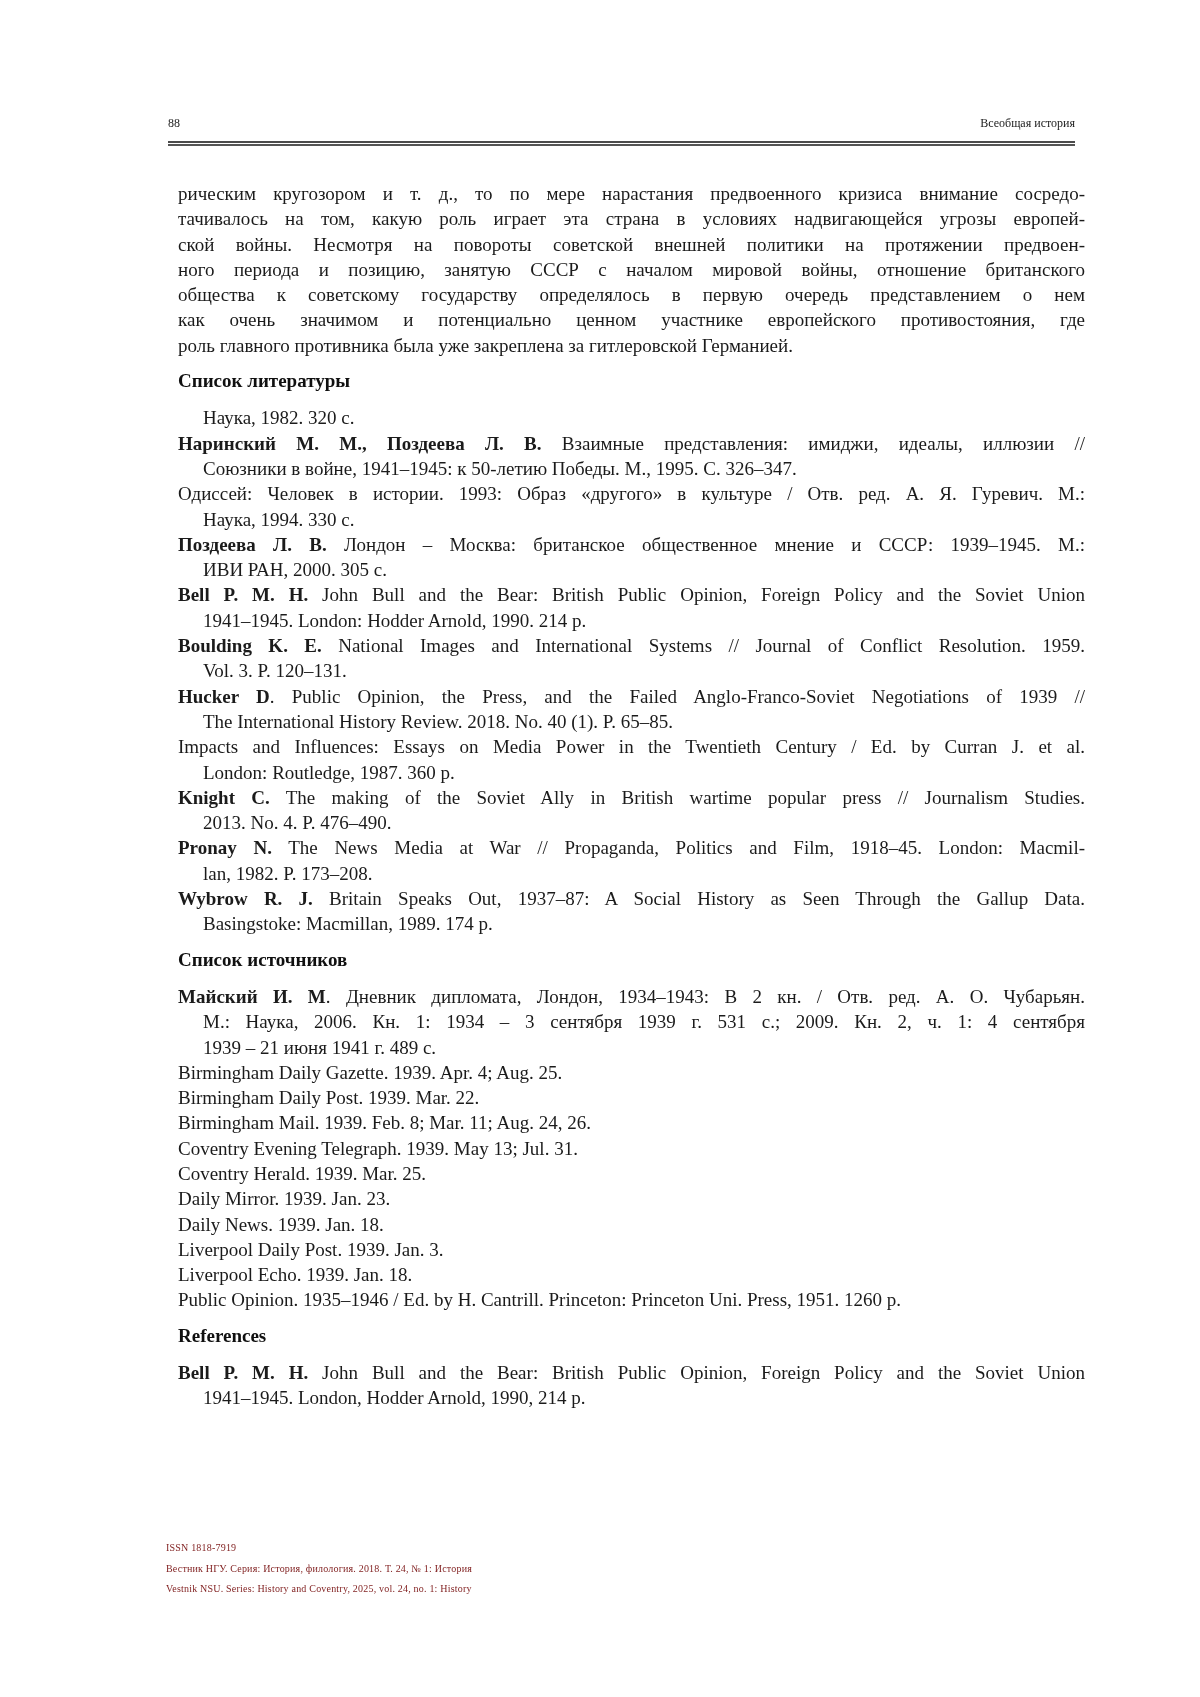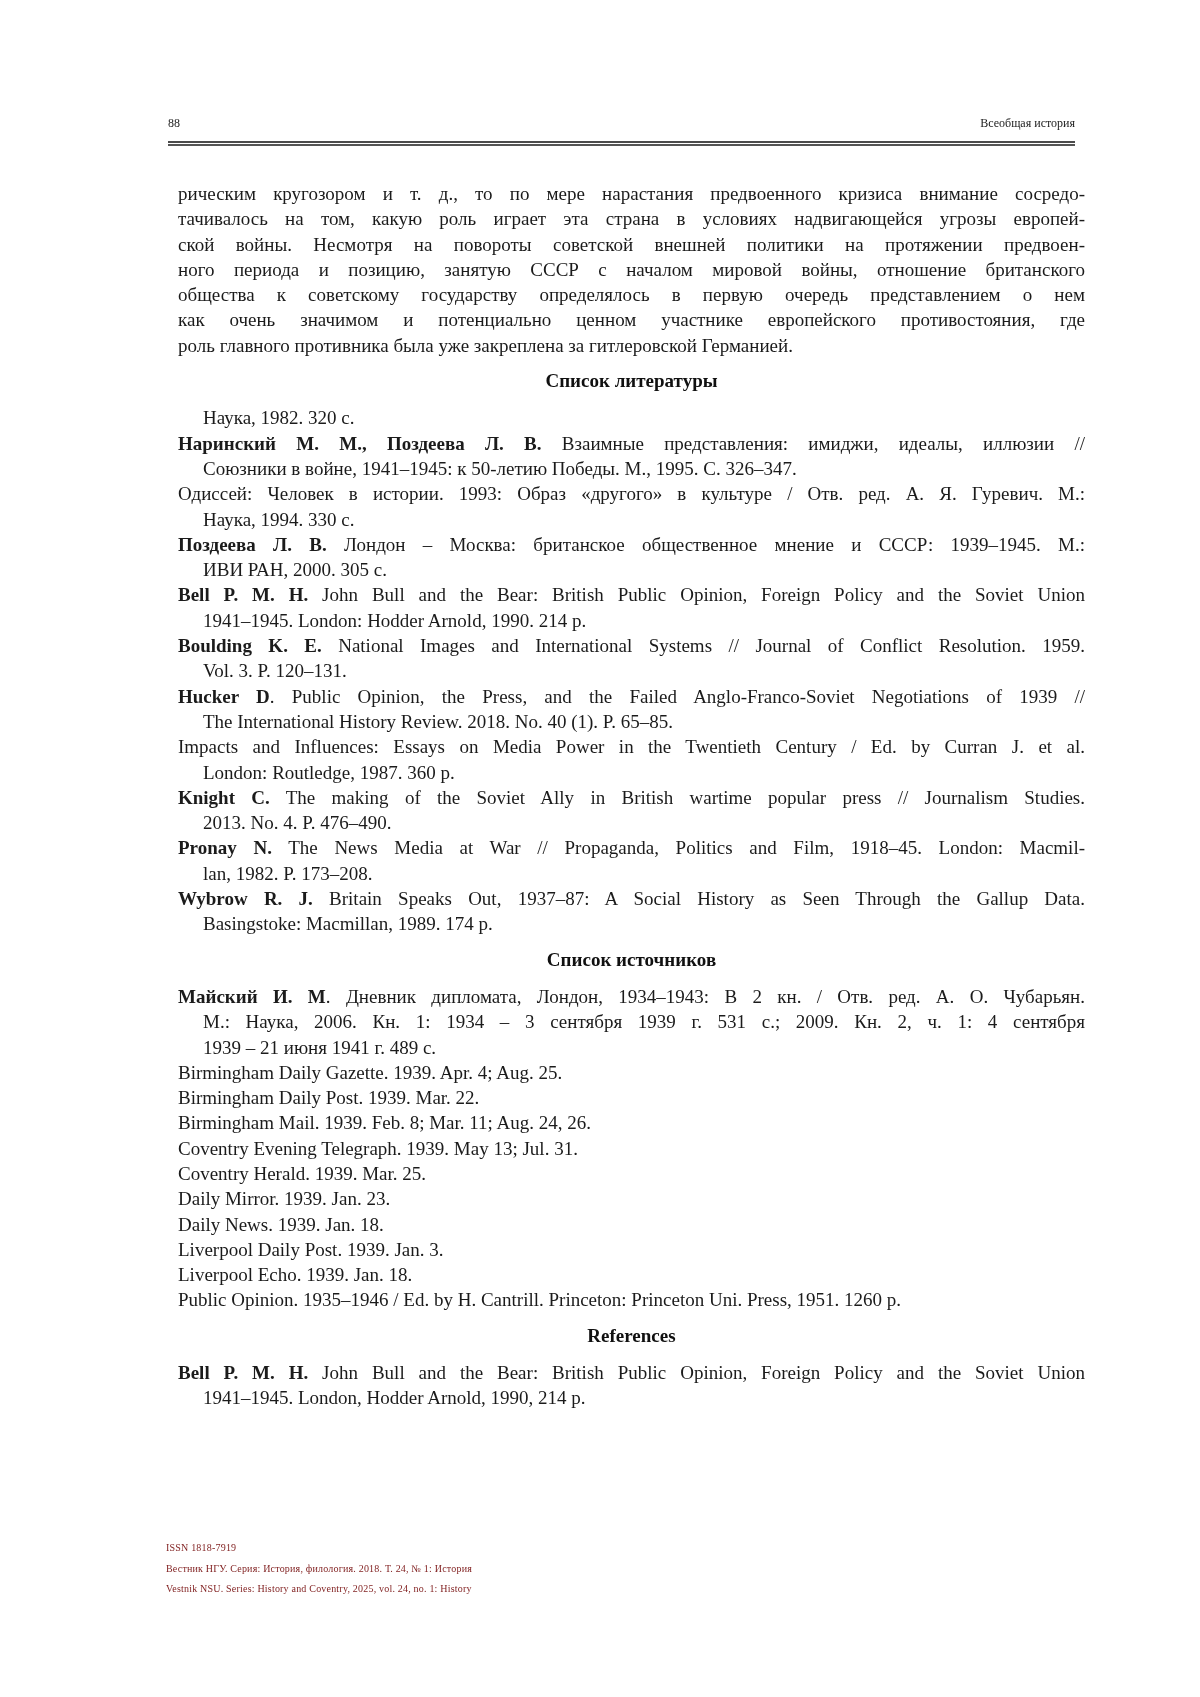--- a/index.html
+++ b/index.html
@@ -12,21 +12,21 @@
   .header-line{position:relative;height:22px;font-size:12px;line-height:22px;}
   .page-num{position:absolute;left:0;top:0;}
   .running-title{display:block;text-align:right;}
   .double-rule{margin-top:7px;height:1px;border-top:2px solid #4b4b4b;border-bottom:2px solid #555555;background:#ffffff;}
 
   .content{position:absolute;left:178px;top:181px;width:907px;font-size:19px;line-height:25.3px;}
   .jline{text-align:justify;text-align-last:justify;white-space:normal;}
   .jline.last{text-align-last:left;}
   .cont{padding-left:25px;}
   .au{font-weight:bold;}
-  h2{font-size:19px;line-height:25.3px;font-weight:bold;text-align:center;
+  h2{font-size:19px;line-height:25.3px;font-weight:bold;text-align:left;
      margin:10px 0 12px 0;color:#101010;}
   .entry{margin:0;}
   .para{margin:0;}
 
   .page-footer{position:absolute;left:166px;top:1538px;width:907px;
     font-size:10px;line-height:20.5px;color:#7f1d1d;letter-spacing:0.2px;}
 </style>
 </head>
 <body>
 

